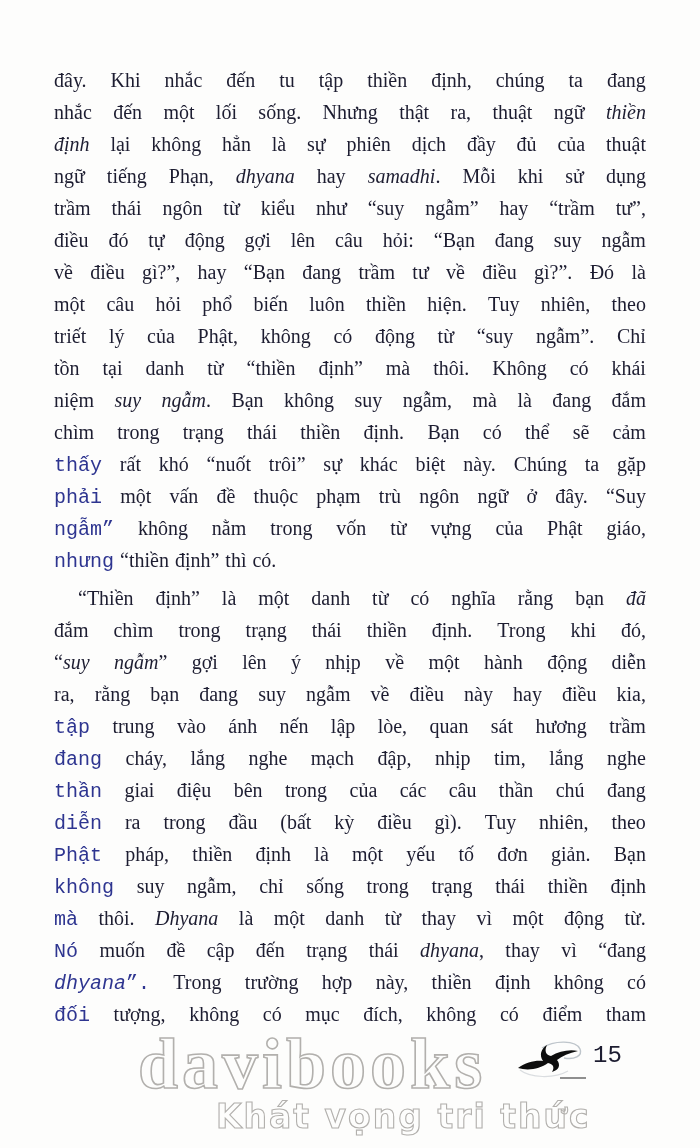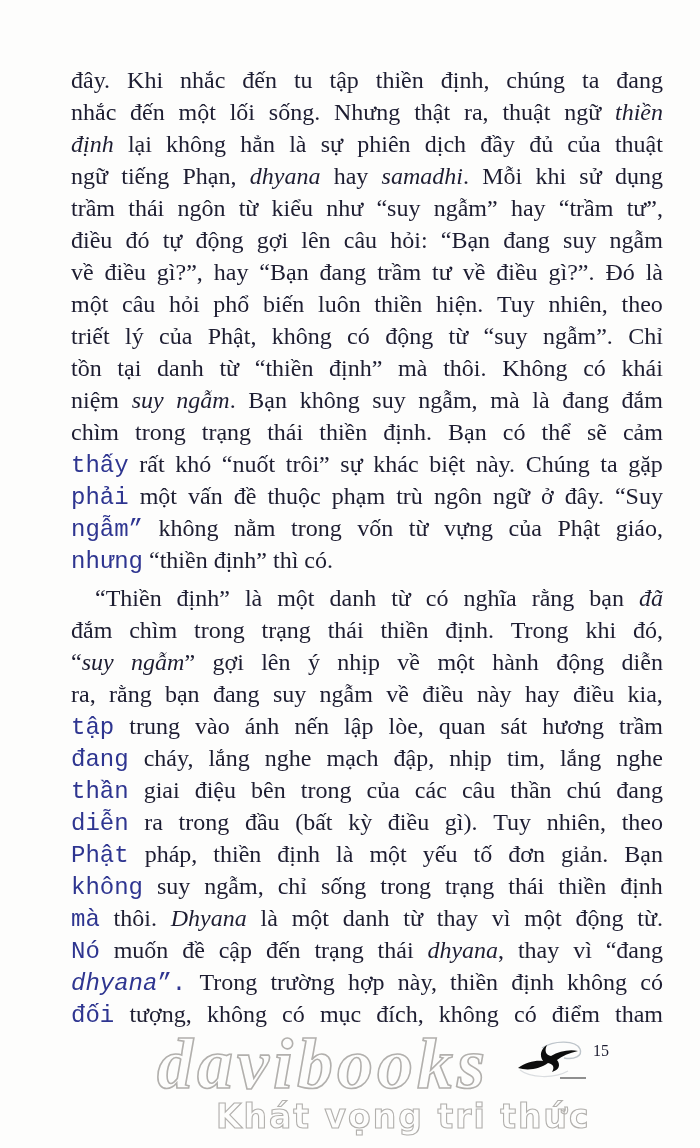--- a/index.html
+++ b/index.html
@@ -11,25 +11,25 @@
   .page {
     position: relative;
     width: 700px;
     height: 1148px;
     background: var(--page-bg, #fdfdfc);
     overflow: hidden;
     font-family: "Liberation Serif", "DejaVu Serif", serif;
   }
   .body-text {
     position: absolute;
-    left: 71px;
+    left: 54px;
     top: 64px;
     width: 592px;
     color: var(--body-text, #1d1d31);
-    font-size: 24px;
+    font-size: 20px;
   }
   .line {
     display: flex;
     justify-content: space-between;
     align-items: baseline;
     height: 32px;
     line-height: 32px;
   }
   .line.no-justify {
     justify-content: flex-start;
@@ -49,29 +49,28 @@
   .word em {
     font-style: italic;
   }
   .word.tint {
     color: var(--lead-tint, #2e3590);
     font-family: Liberation Mono, monospace;
   }
   
   .wm-brand {
     position: absolute;
-    left: 157px;
+    left: 138px;
     top: 1028px;
     font-family: "Liberation Serif", "DejaVu Serif", serif;
     font-weight: bold;
     font-size: 72px;
     letter-spacing: 4px;
     line-height: 1;
     color: transparent;
-    font-style: italic;
     -webkit-text-stroke: 1.6px var(--watermark-outline, #b2b0ad);
   }
   .wm-tagline {
     position: absolute;
     left: 216px;
     top: 1097px;
     font-family: "DejaVu Sans", "Liberation Sans", sans-serif;
     font-weight: bold;
     font-size: 33px;
     letter-spacing: 2px;
@@ -86,22 +85,22 @@
     position: absolute;
     left: 514px;
     top: 1040px;
     width: 86px;
     height: 48px;
   }
   .page-number {
     position: absolute;
     left: 593px;
     top: 1042px;
-    font-family: Liberation Serif, serif;
-    font-size: 16px;
+    font-family: Liberation Mono, monospace;
+    font-size: 24px;
     color: var(--body-text, #1d1d31);
   }
 </style>
 </head>
 <body>
 
 <div class="page">
 
   <div class="body-text">
       <div class="line">

